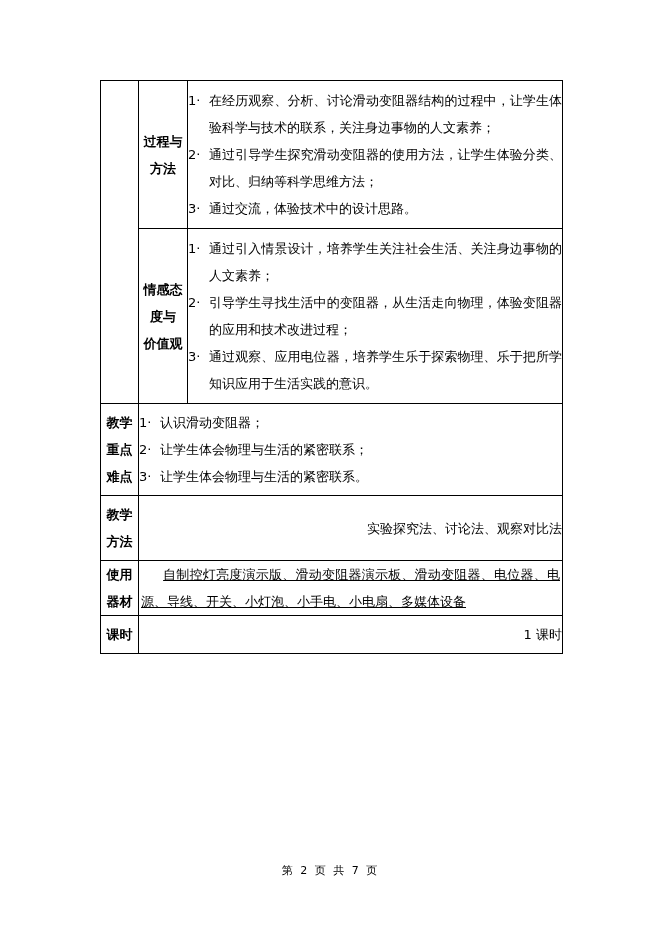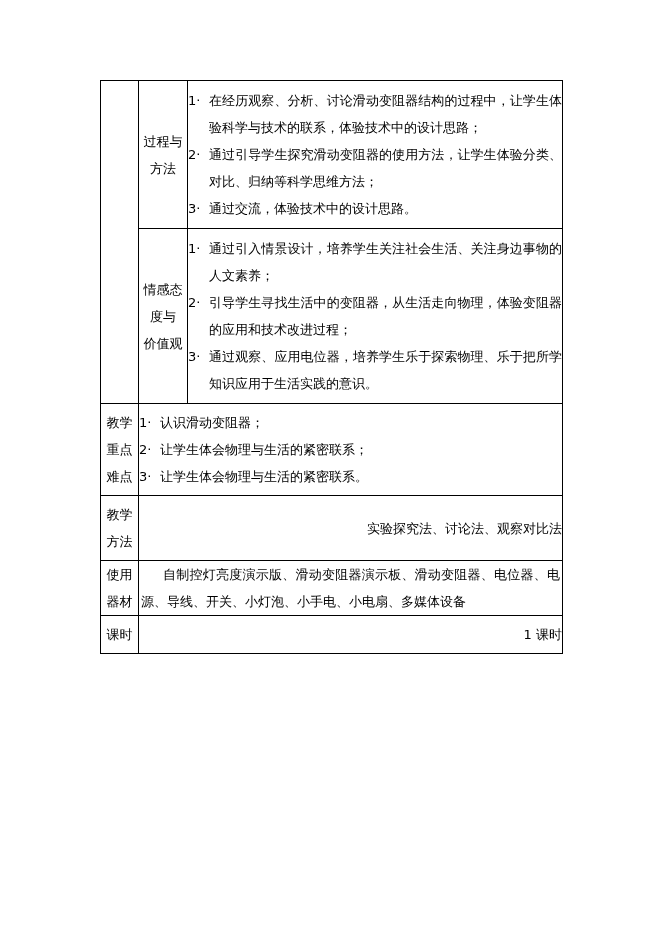--- a/index.html
+++ b/index.html
@@ -33,40 +33,41 @@
     box-sizing: border-box;
   }
   .r1 { height: 148px; }
   .r2 { height: 175px; }
   .r3 { height: 92px; }
   .r4 { height: 65px; }
   .r5 { height: 50px; }
   .r6 { height: 38px; }
   .hdr {
     text-align: center;
-    font-weight: normal;
+    font-weight: bold;
   }
   .hdr .hl { display: block; }
   .content {
     padding: 0 7px;
   }
   .content.justify { text-align: justify; }
   .item {
     position: relative;
     padding-left: 21px;
   }
   .item .no {
     position: absolute;
     left: 0;
     top: 0;
   }
   .para-indent {
     text-indent: 1.7em;
     padding: 0 2px;
     text-align: justify;
+    text-decoration: underline;
   }
   .plain { text-align: right; }
   .footer {
     position: absolute;
     top: 864px;
     left: 0;
     width: 661px;
     text-align: center;
     font-size: 11px;
     line-height: 14px;
@@ -88,21 +89,21 @@
     <tbody>
         <tr class="r1">
       <td rowspan="2"></td>
       <td class="hdr">
         <span class="hl">过程与</span>
         <span class="hl">方法</span>
       </td>
       <td class="content justify">
         <div class="item">
           <span class="no">1·</span>
-          <span class="txt">在经历观察、分析、讨论滑动变阻器结构的过程中，让学生体验科学与技术的联系，体验技术中的设计思路；</span>
+          <span class="txt">在经历观察、分析、讨论滑动变阻器结构的过程中，让学生体验科学与技术的联系，关注身边事物的人文素养；</span>
         </div>
         <div class="item">
           <span class="no">2·</span>
           <span class="txt">通过引导学生探究滑动变阻器的使用方法，让学生体验分类、对比、归纳等科学思维方法；</span>
         </div>
         <div class="item">
           <span class="no">3·</span>
           <span class="txt">通过交流，体验技术中的设计思路。</span>
         </div>
       </td>
@@ -177,14 +178,17 @@
         <span class="hl">课时</span>
       </td>
       <td class="content" colspan="2">
         <div class="plain">1 课时</div>
       </td>
     </tr>
 
   </tbody>
     </table>
 
+  <div class="footer">
+    <span>第 2 页 共 7 页</span>
+  </div>
 
 </div>
 
 </body></html>

